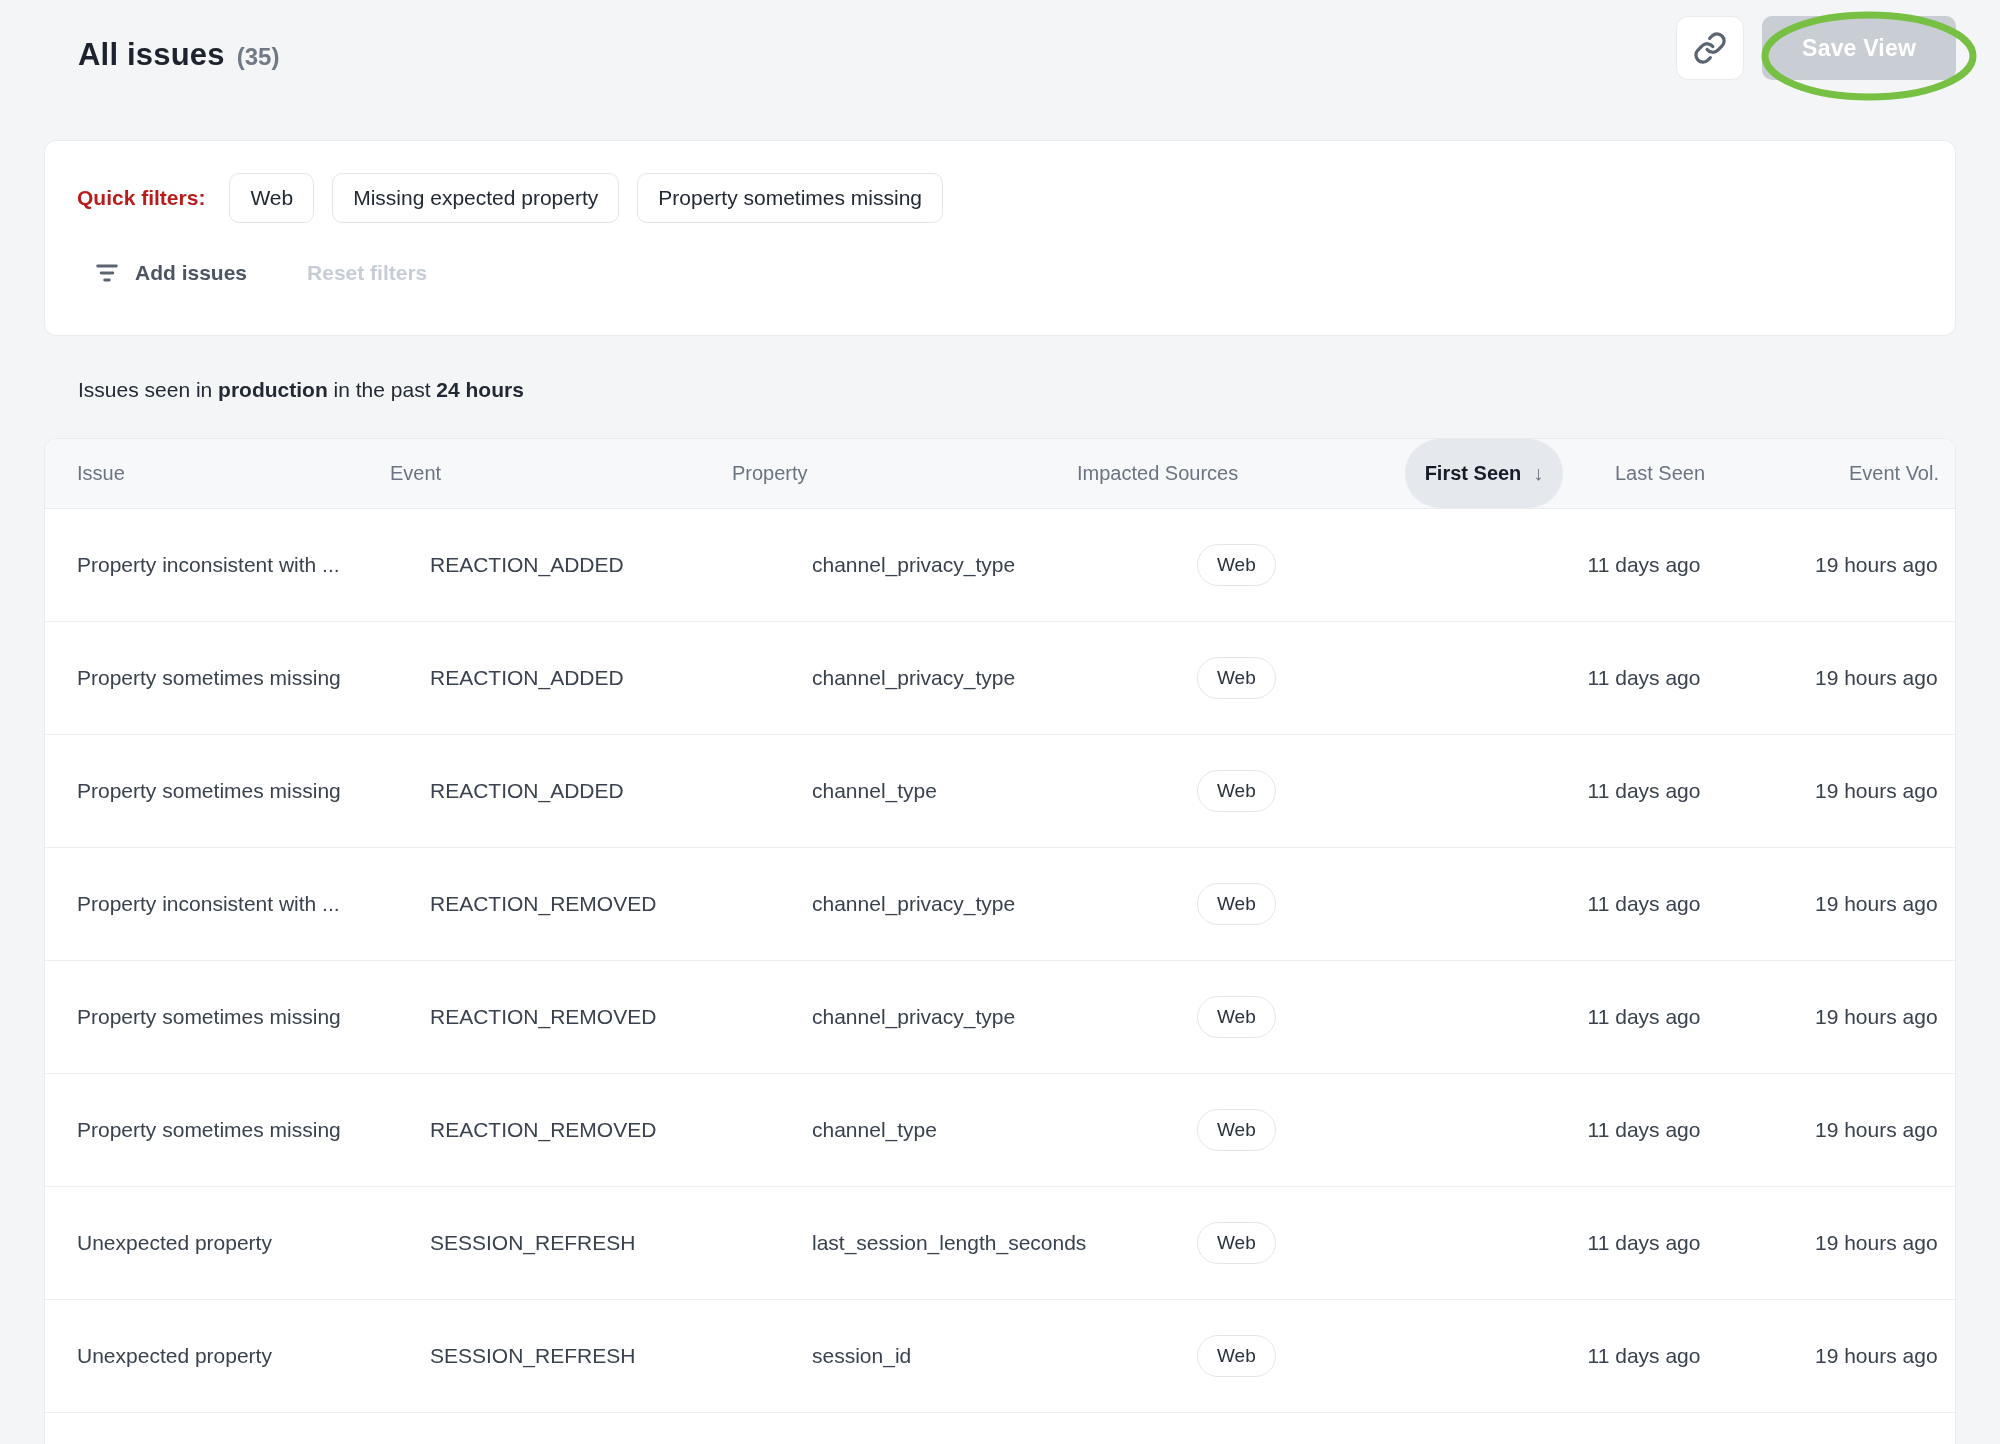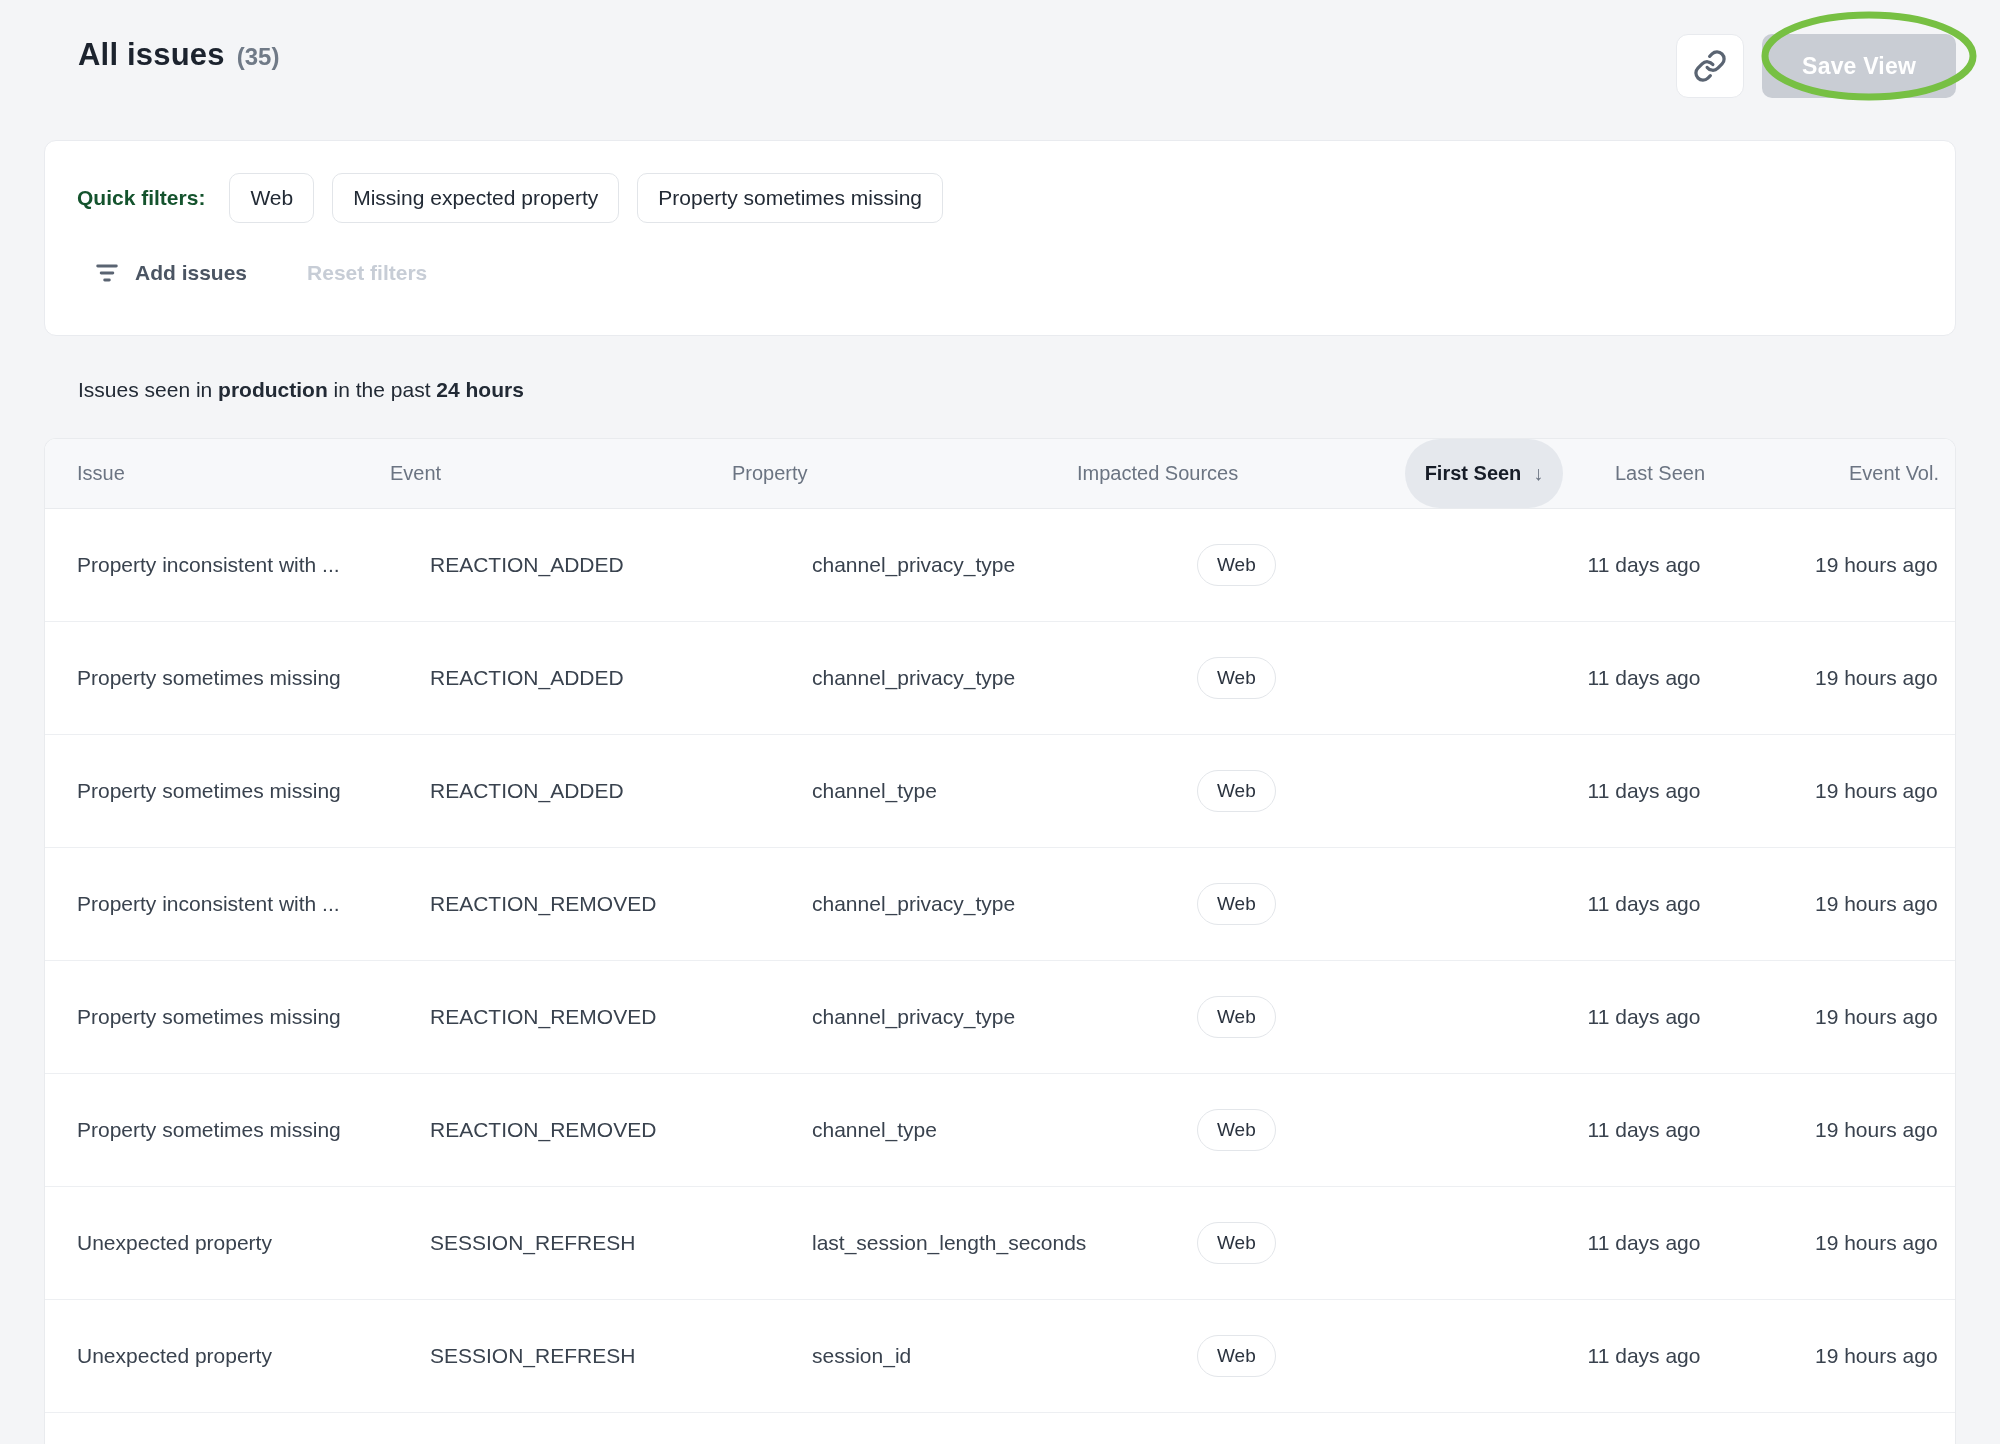--- a/index.html
+++ b/index.html
@@ -16,21 +16,21 @@
     position: relative;
     height: 140px;
     padding: 0 44px;
     display: flex;
     align-items: center;
   }
   .title-wrap { display: flex; align-items: baseline; gap: 12px; padding-left: 34px; margin-top: -30px; justify-content: flex-end; }
   .page-title { font-size: 31px; font-weight: 700; color: #1c232e; letter-spacing: .2px; }
   .issue-count { font-size: 24px; font-weight: 600; color: #707a87; }
   .header-actions {
-    position: absolute; right: 44px; top: 34px;
+    position: absolute; right: 44px; top: 16px;
     display: flex; align-items: center; gap: 18px;
   }
   .icon-btn {
     width: 68px; height: 64px;
     background: #ffffff;
     border: 1px solid #e8eaee;
     border-radius: 12px;
     display: flex; align-items: center; justify-content: center;
     cursor: pointer;
   }
@@ -56,21 +56,21 @@
 
   
   .card {
     margin: 0 44px;
     background: #ffffff;
     border: 1px solid #e9ebef;
     border-radius: 12px;
   }
   .filters-card { height: 196px; padding: 32px 32px 0 32px; }
   .filters-row1 { display: flex; align-items: center; }
-  .quick-filters-label { font-size: 21px; font-weight: 700; color: #14532d; margin-right: 24px; }
+  .quick-filters-label { font-size: 21px; font-weight: 700; color: #b91c1c; margin-right: 24px; }
   .chip {
     background: #ffffff;
     border: 1px solid #e2e5e9;
     border-radius: 10px;
     padding: 12px 20px;
     font-size: 21px;
     color: #222a35;
     margin-right: 18px;
     cursor: pointer;
     font-family: inherit;

